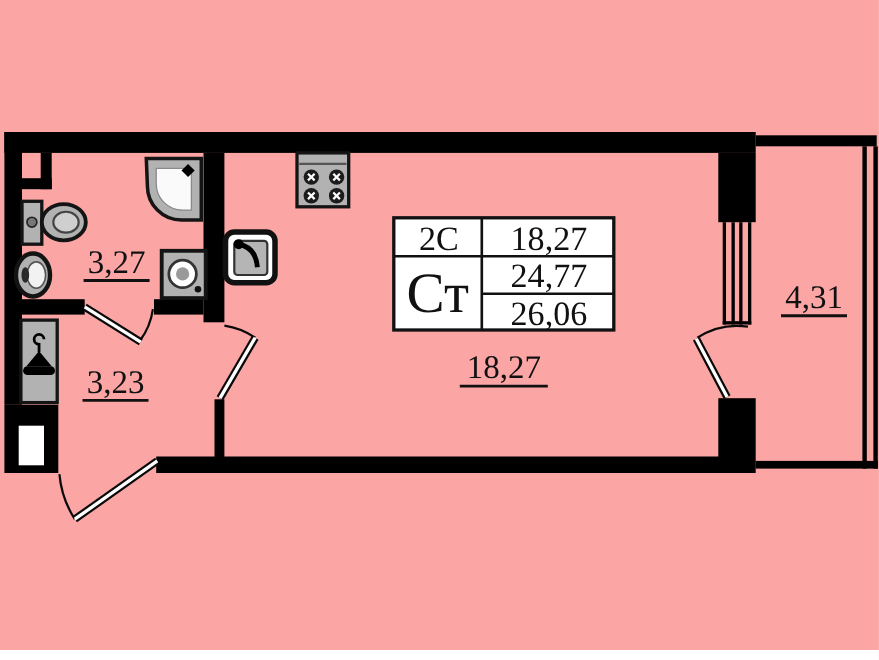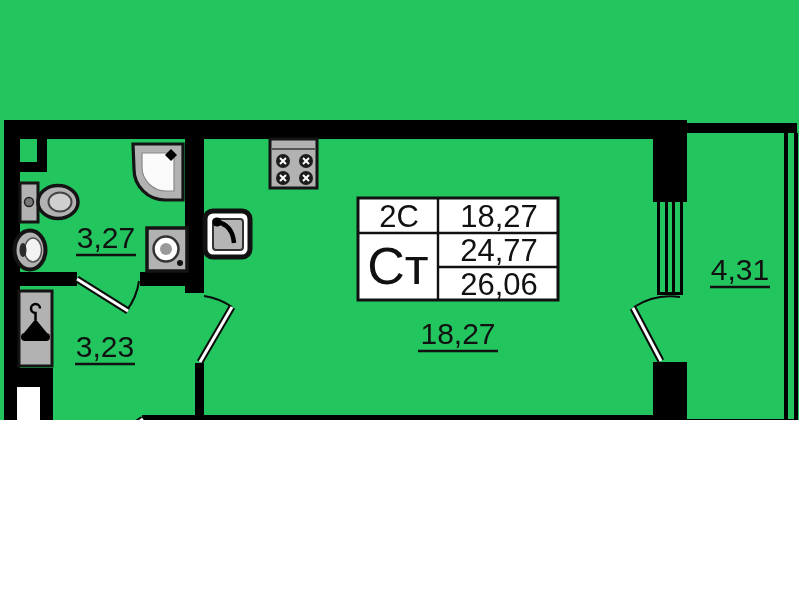--- a/index.html
+++ b/index.html
@@ -1,20 +1,20 @@
 <!DOCTYPE html>
 <html><head>
 <meta charset="utf-8">
 <style>
   html,body{margin:0;padding:0;background:#ffffff;}
   #canvas{
     position:relative;
-    width:799px;height:420px;
-    background:#22c55e;
-    font-family:Liberation Sans, sans-serif;
+    width:799px;height:591px;
+    background:#fca5a5;
+    font-family:Liberation Serif, serif;
     overflow:hidden;
   }
   svg{position:absolute;left:0;top:0;}
   .wall{fill:#000000;stroke:none;}
   .fixture{fill:#b2b2b2;stroke:#141414;}
   .arc{fill:none;stroke:#0a0a0a;stroke-width:2;}
   .leaf-outer{stroke:#0a0a0a;stroke-width:7;fill:none;}
   .leaf-inner{stroke:#ffffff;stroke-width:3;fill:none;}
   .room-label{font-size:30px;fill:#111111;text-anchor:middle;}
   .underline{stroke:#111111;stroke-width:2.6;}

